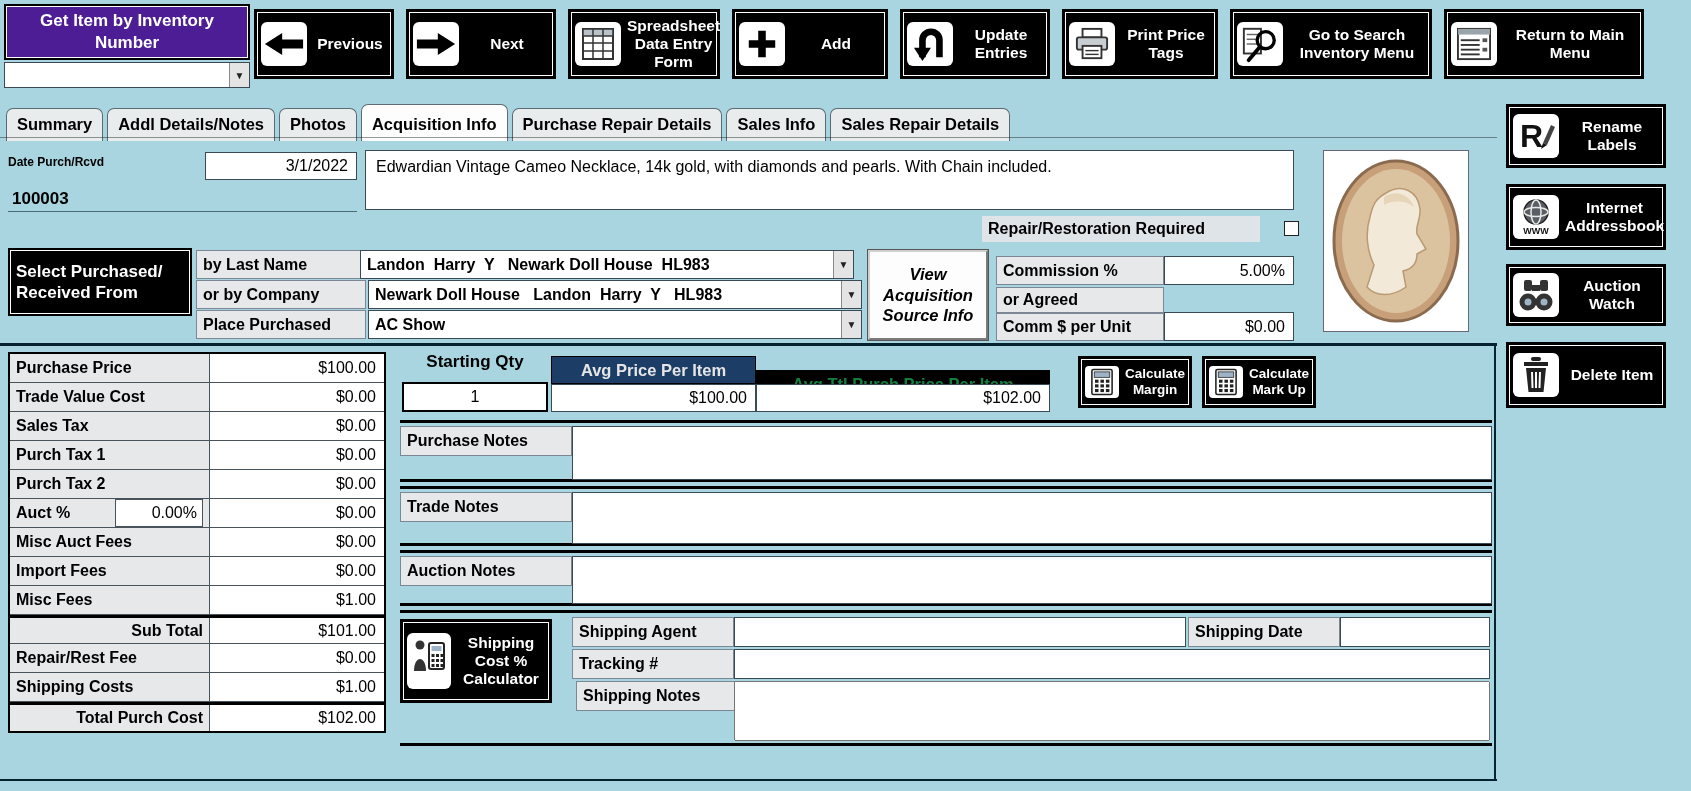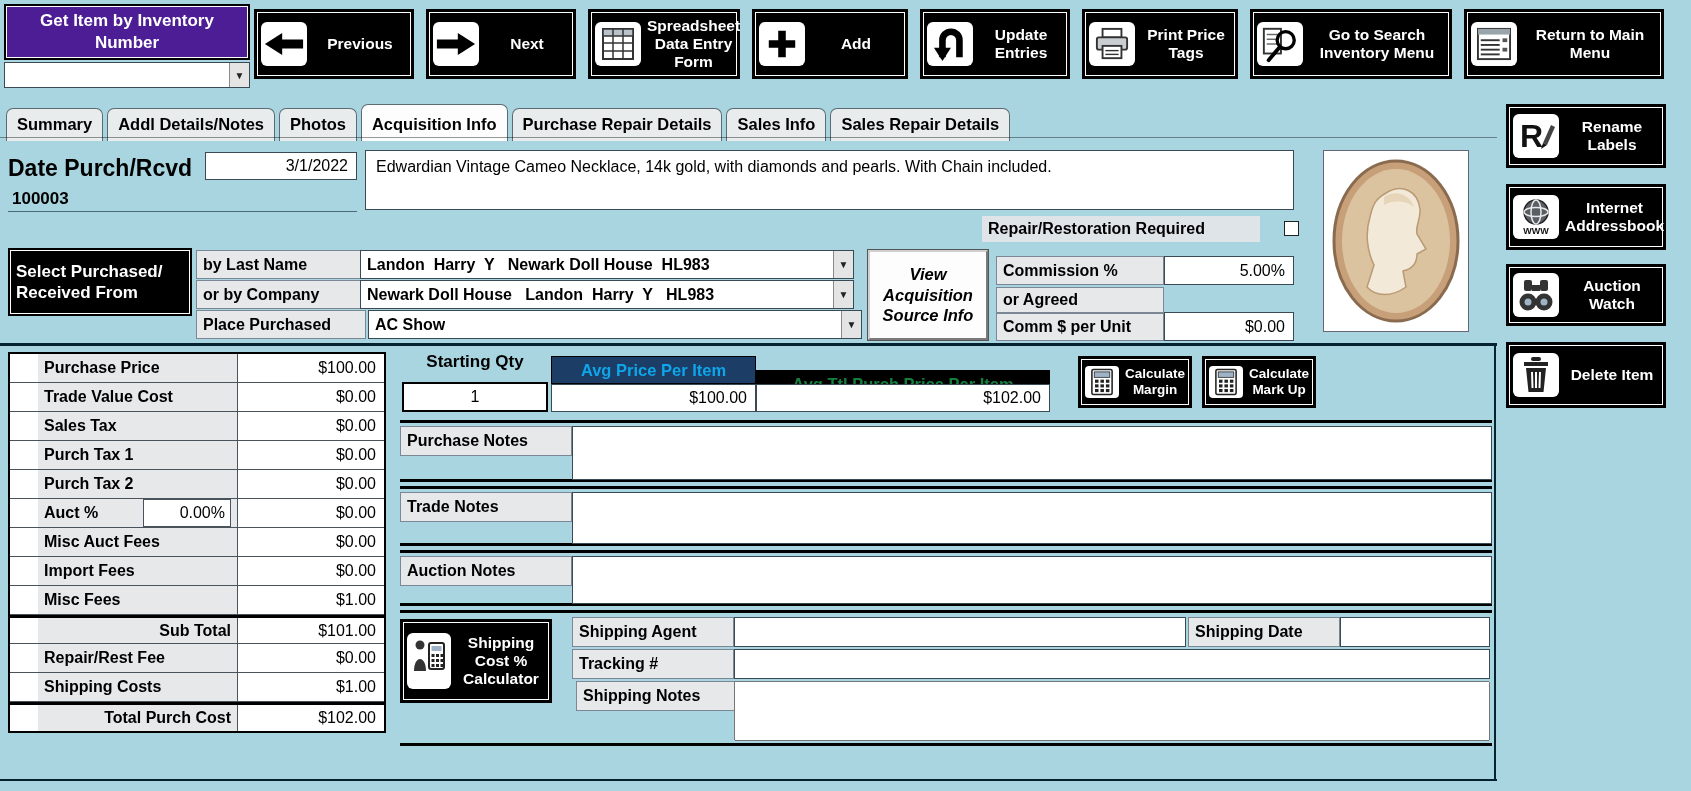--- a/index.html
+++ b/index.html
@@ -42,28 +42,28 @@
 
   .view-btn { background:#fdfdfd; border:2px outset #cfcfcf; outline:1px solid #555; font-weight:bold;
     font-size:16.5px; text-align:center; display:flex; align-items:center; justify-content:center;
     line-height:1.25; cursor:pointer; padding:4px; }
 
   
   .cost-table { position:absolute; left:8px; top:352px; width:378px; border:2px solid #000; background:#fff; }
   .cost-row { display:flex; height:29px; border-bottom:1px solid #49535c; }
   .cost-row:last-child { border-bottom:none; }
   .cost-label { width:200px; background:#e6e8ea; border-right:1px solid #49535c; font-weight:bold; font-size:16px;
-    display:flex; align-items:center; padding:0 6px;margin-left:28px; }
+    display:flex; align-items:center; padding:0 6px; }
   .cost-value { flex:1; display:flex; align-items:center; justify-content:flex-end; padding:0 8px; font-size:16px; background:#fff; }
   .cost-row.strong { border-top:3px solid #000; }
   .cost-row.strong .cost-label { justify-content:flex-end; }
   .cost-label .sub { margin-left:8px; margin-left:auto; background:#fff; border:1px solid #49535c; align-self:stretch;
     display:flex; align-items:center; justify-content:flex-end; padding:0 5px; min-width:88px; font-weight:normal; }
 
-  .hdr-navy { background:#1b3d66; color:#0ea5e9; font-weight:bold; font-size:16.5px; display:flex; align-items:center; justify-content:center; border:1px solid #000; }
+  .hdr-navy { background:#1b3d66; color:#e5e5e5; font-weight:bold; font-size:16.5px; display:flex; align-items:center; justify-content:center; border:1px solid #000; }
   .hdr-black { background:#000; color:#15803d; font-weight:bold; font-size:16.5px; display:flex; align-items:center; justify-content:center; border:1px solid #000;margin-top:14px; }
 
   .notes-group { position:absolute; left:400px; width:1092px; border-top:3px solid #000; border-bottom:3px solid #000; }
   .notes-label { position:absolute; left:0; top:3px; width:172px; height:30px; }
   .notes-area { position:absolute; left:172px; top:3px; right:0; bottom:3px; background:#fff; border:1px solid #3a4a55;
     font-size:15px; font-family:"Liberation Sans", sans-serif; resize:none; width:920px; padding:4px 6px; }
 
   .calc-btn { flex-direction:row; }
   .calc-btn .lbl { font-size:13.5px; }
 
@@ -81,21 +81,21 @@
 <div class="screen">
 
   <div class="abs getitem-label" style="left:4px; top:4px; width:246px; height:56px;">Get Item by Inventory Number</div>
   <div class="abs combo" style="left:4px; top:62px; width:246px; height:26px;">
     <input class="abs" style="left: 0px; top: 0px; width: 224px; height: 24px; border: 0px; font-size: 15px; padding: 0px 4px;" value="">
     <span class="dd">▼</span>
   </div>
 
   <div class="abs" style="left:254px; top:9px; display:flex; gap:12px; height:70px;">
 
-    <button class="black-btn" style="width:160px;">
+    <button class="black-btn" style="width:140px;">
       <span class="icon-box">
         <svg width="40" height="24" viewBox="0 0 44 26">
             <path d="M20 1 L20 8 L43 8 L43 18 L20 18 L20 25 L1 13 Z" fill="#000"></path>
           </svg>
       </span>
       <span class="lbl">Previous</span>
     </button>
 
     <button class="black-btn" style="width:150px;">
       <span class="icon-box">
@@ -187,41 +187,41 @@
     <div class="tab">Summary</div>
     <div class="tab">Addl Details/Notes</div>
     <div class="tab">Photos</div>
     <div class="tab active">Acquisition Info</div>
     <div class="tab">Purchase Repair Details</div>
     <div class="tab">Sales Info</div>
     <div class="tab">Sales Repair Details</div>
   </div>
   <div class="abs" style="left:0; top:137px; width:1497px; height:1px; background:rgba(0,0,0,0.4);"></div>
 
-  <div class="abs" style="left:8px; top:155px; width:190px; height:26px; font-weight:bold; font-size:23px;">Date Purch/Rcvd</div>
+  <div class="abs" style="left:8px; top:155px; width:190px; height:26px; font-weight:bold; font-size:12px;">Date Purch/Rcvd</div>
   <div class="abs field num" style="left:205px; top:152px; width:152px; height:28px;">3/1/2022</div>
 
   <div class="abs underline-text" style="left:8px; top:186px; width:349px; height:26px;">100003</div>
 
   <div class="abs field" style="left:365px; top:150px; width:929px; height:60px; align-items:flex-start; padding:6px 10px; line-height:1.25;">Edwardian Vintage Cameo Necklace, 14k gold, with diamonds and pearls. With Chain included.</div>
 
   <div class="abs lblcell" style="left:982px; top:216px; width:278px; height:26px; border:none; background:#dfe4e8;">Repair/Restoration Required</div>
   <span class="abs checkbox" style="left:1284px; top:221px;"></span>
 
   <div class="abs" style="left:8px; top:248px; width:184px; height:68px; background:#000; color:#fff; font-weight:bold; font-size:17px;
        display:flex; align-items:center; padding:4px 8px; line-height:1.25; box-shadow: inset 0 0 0 2px #000, inset 0 0 0 3px #fff;">Select Purchased/ Received From</div>
 
   <div class="abs lblcell" style="left:196px; top:250px; width:170px; height:29px;">by Last Name</div>
   <div class="abs combo" style="left:360px; top:250px; width:494px; height:29px;">
     <span class="val">Landon  Harry  Y   Newark Doll House  HL983</span>
     <span class="dd">▼</span>
   </div>
 
   <div class="abs lblcell" style="left:196px; top:280px; width:170px; height:29px;">or by Company</div>
-  <div class="abs combo" style="left:360px; top:280px; width:494px; height:29px;">
+  <div class="abs combo" style="left:368px; top:280px; width:494px; height:29px;">
     <span class="val">Newark Doll House   Landon  Harry  Y   HL983</span>
     <span class="dd">▼</span>
   </div>
 
   <div class="abs lblcell" style="left:196px; top:310px; width:170px; height:29px;">Place Purchased</div>
   <div class="abs combo" style="left:368px; top:310px; width:494px; height:29px;">
     <span class="val">AC Show</span>
     <span class="dd">▼</span>
   </div>
 

